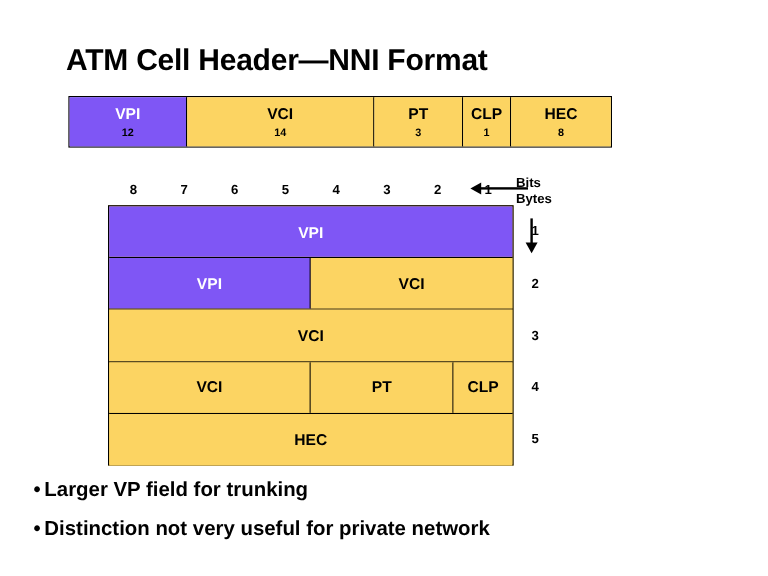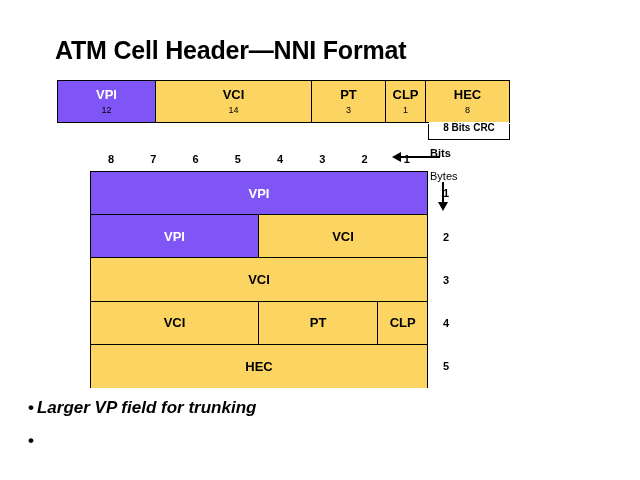--- a/index.html
+++ b/index.html
@@ -61,21 +61,21 @@
   .topcell.purple { background: #7f56f5; }
   .topcell .nm {
     font-size: 13px;
     font-weight: bold;
     color: #000000;
     line-height: 15px;
   }
   .topcell.purple .nm { color: #ffffff; }
   .topcell .bits {
     font-size: 9px;
-    font-weight: normal;
+    font-weight: bold;
     color: #000000;
     line-height: 12px;
     margin-top: 2px;
   }
 
   
   .w-vpi  { width: 98px; }
   .w-vci  { width: 156px; }
   .w-pt   { width: 74px; }
   .w-clp  { width: 40px; }
@@ -158,23 +158,23 @@
     left: 430px;
     top: 147px;
     font-size: 11px;
     font-weight: bold;
     color: #000000;
     text-align: right;
   }
   .lbl-bytes {
     position: absolute;
     left: 430px;
-    top: 170px;
+    top: 160px;
     font-size: 11px;
-    font-weight: normal;
+    font-weight: bold;
     color: #000000;
   }
 
   
   .byte-arrow {
     position: absolute;
     left: 437px;
     top: 182px;
     width: 12px;
     height: 30px;
@@ -271,21 +271,21 @@
     font-weight: bold;
     color: #000000;
     margin-bottom: 13px;
     white-space: nowrap;
   }
   .bullet .dot {
     font-size: 17px;
     line-height: 20px;
     margin-right: 3px;
   }
-  .bullet .txt { line-height: 20px; font-style: italic; }
+  .bullet .txt { line-height: 20px; }
 </style>
 </head>
 <body>
 
 <div class="slide">
 
   <div class="title">ATM Cell Header—NNI Format</div>
 
   <div class="topbar">
     <div class="topcell purple w-vpi">
@@ -304,23 +304,20 @@
       <div class="nm">CLP</div>
       <div class="bits">1</div>
     </div>
     <div class="topcell w-hec">
       <div class="nm">HEC</div>
       <div class="bits">8</div>
     </div>
   </div>
 
   <div class="span-wrap">
-    <div class="span span-8">
-      <div class="lbl">8 Bits CRC</div>
-    </div>
   </div>
 
   <div class="bitnums">
     <span>8</span>
     <span>7</span>
     <span>6</span>
     <span>5</span>
     <span>4</span>
     <span>3</span>
     <span>2</span>
@@ -368,16 +365,17 @@
     <span class="bn5">5</span>
   </div>
 
   <div class="bullets">
     <div class="bullet">
       <span class="dot">•</span>
       <span class="txt">Larger VP field for trunking</span>
     </div>
     <div class="bullet">
       <span class="dot">•</span>
+      <span class="txt">Distinction not very useful for private network</span>
     </div>
   </div>
 
 </div>
 
 </body></html>

